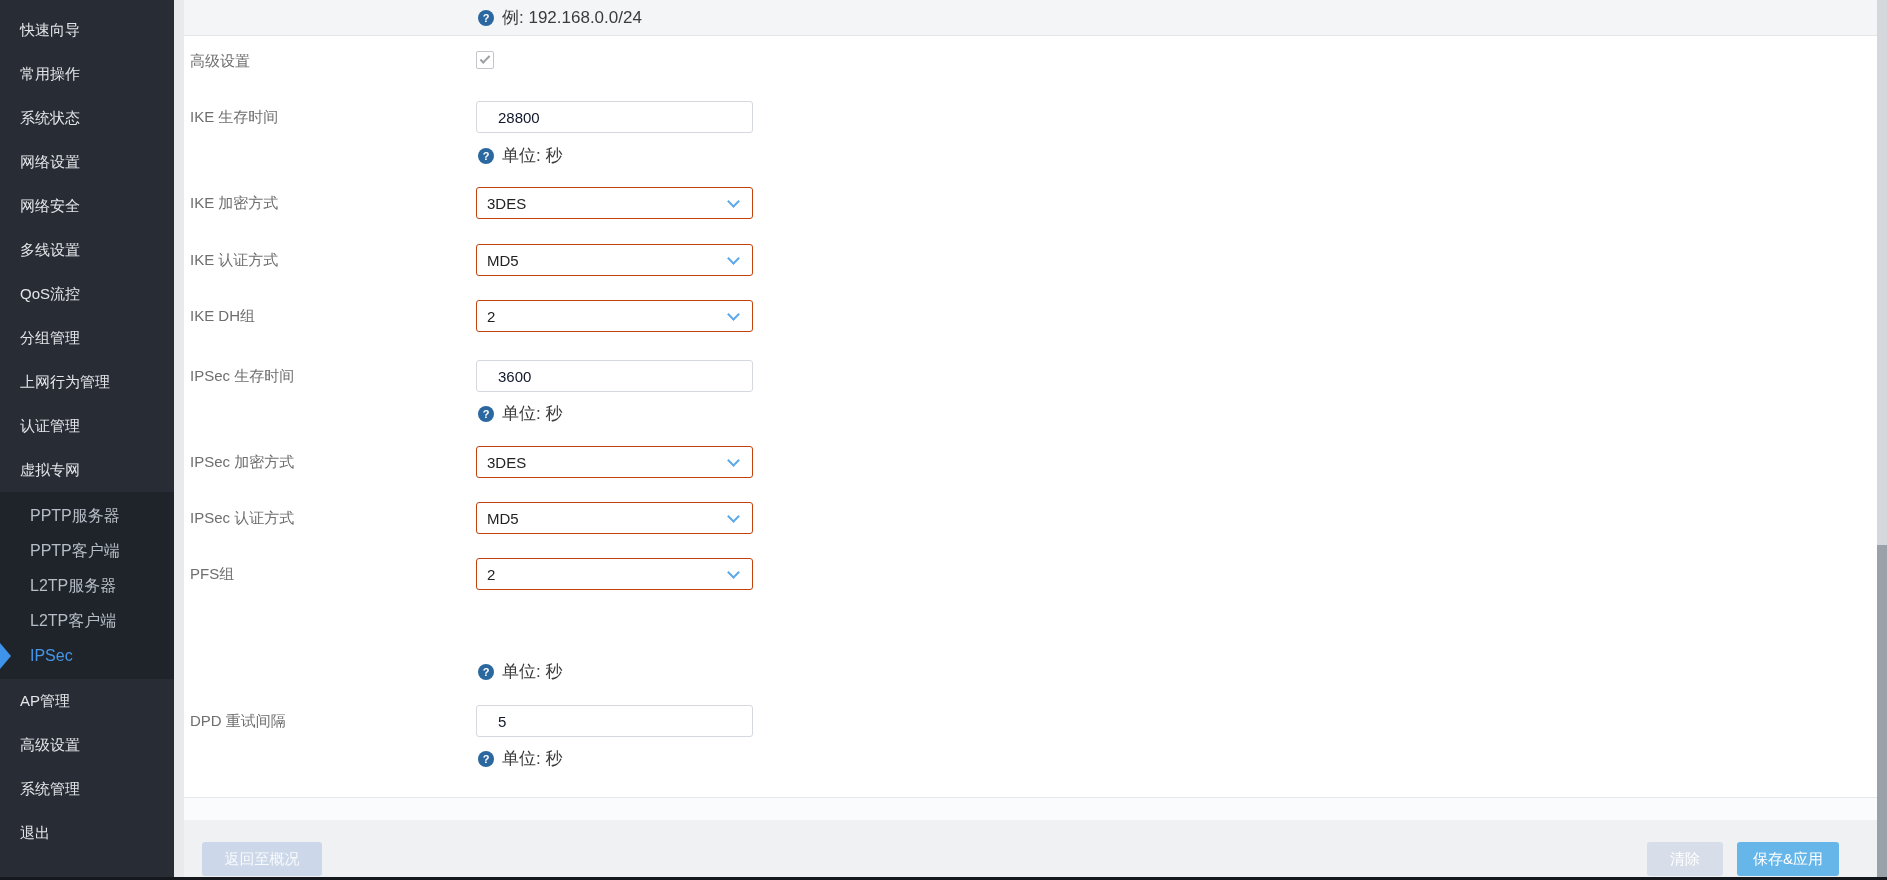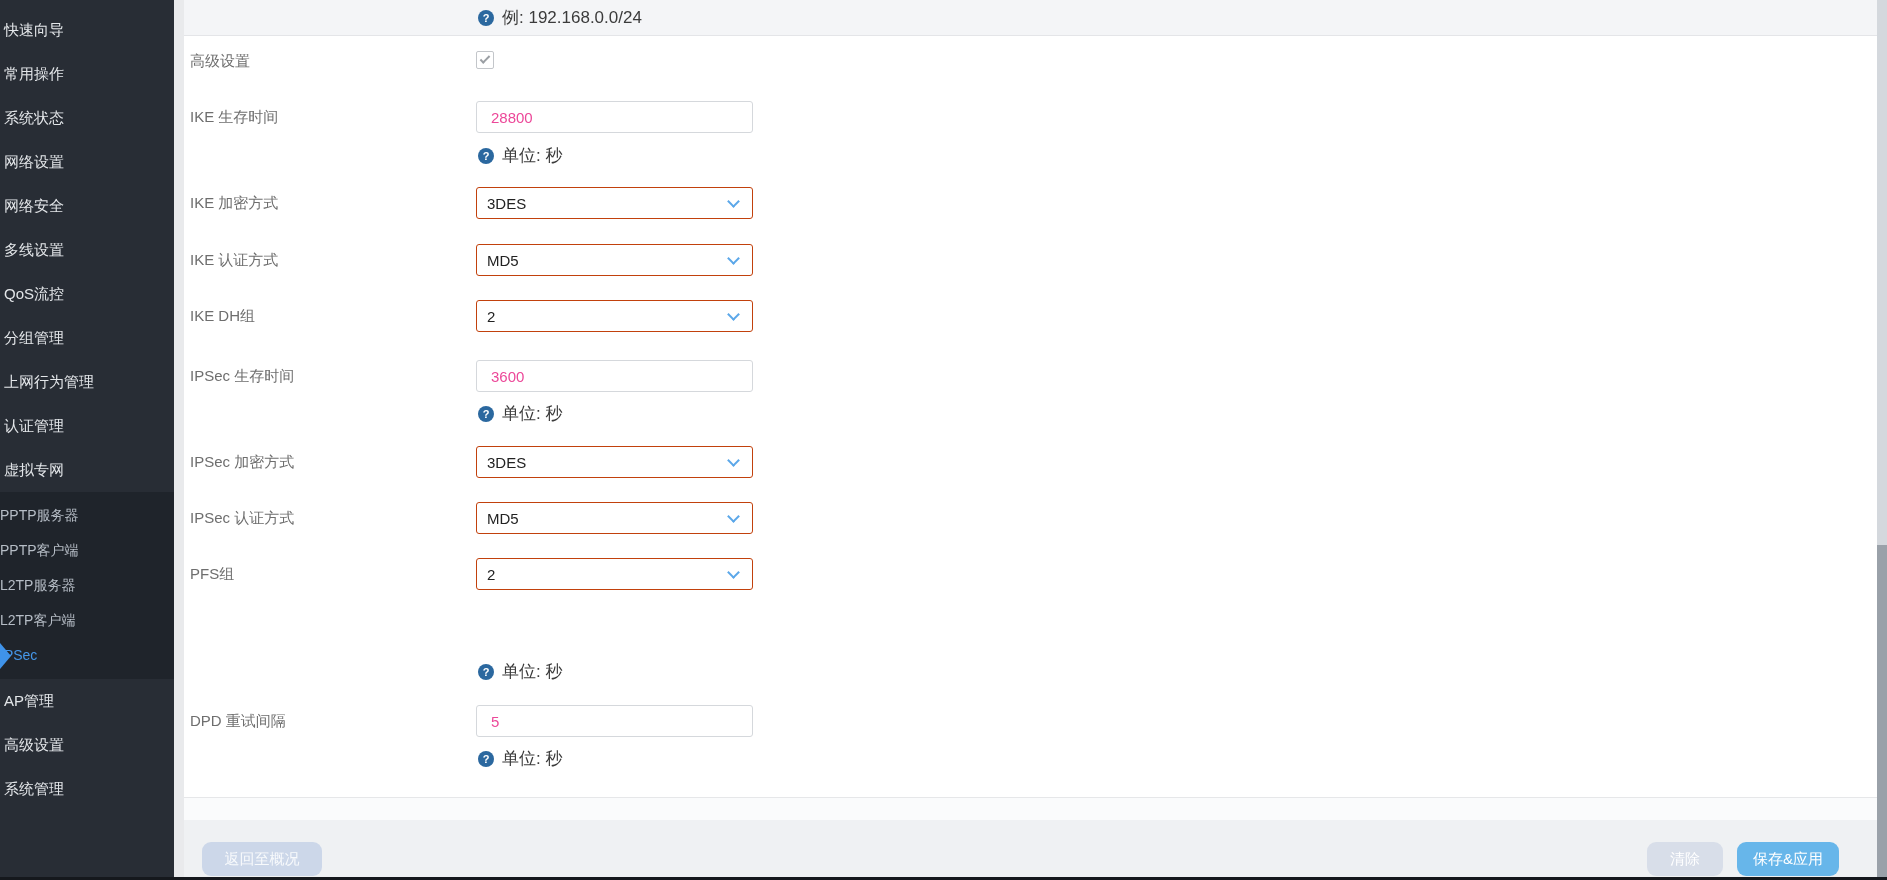--- a/index.html
+++ b/index.html
@@ -3,58 +3,58 @@
 <meta charset="utf-8">
 <style>
   * { margin:0; padding:0; box-sizing:border-box; }
   html,body { background:#e9eaec; }
   body { font-family:"Liberation Sans","DejaVu Sans",sans-serif; }
   .screen { position:relative; width:1887px; height:880px; background:#ffffff; overflow:hidden; }
 
   
   .sidebar { position:absolute; left:0; top:0; width:174px; height:880px; background:#282d35; z-index:5; }
   .nav-top { padding-top:8px; }
-  .nav-item { height:44px; line-height:44px; padding-left:4px; font-size:15px; color:#e3e6e9; cursor:pointer; white-space:nowrap; }
+  .nav-item { height:44px; line-height:44px; padding-left:20px; font-size:15px; color:#e3e6e9; cursor:pointer; white-space:nowrap; }
   .submenu { background:#1f242b; padding:6px 0; }
-  .sub-item { position:relative; height:35px; line-height:35px; font-size:14px; color:#b6bdc6; cursor:pointer; white-space:nowrap; }
+  .sub-item { position:relative; height:35px; line-height:35px; padding-left:30px; font-size:16px; color:#b6bdc6; cursor:pointer; white-space:nowrap; }
   .sub-item.active { color:#4596e8; }
   .active-arrow { position:absolute; left:0; top:50%; transform:translateY(-50%); width:0; height:0;
     border-top:13px solid transparent; border-bottom:13px solid transparent; border-left:11px solid #3f93ea; }
 
   
   .gutter { position:absolute; left:174px; top:0; width:10px; height:880px; background:#e9eaec; }
   .content { position:absolute; left:184px; top:0; width:1693px; height:880px; background:#ffffff; }
 
   .top-band { position:absolute; left:0; top:0; width:100%; height:36px; background:#f4f5f7; border-bottom:1px solid #e4e5e8; }
 
   .hint { position:absolute; left:294px; height:17px; display:flex; align-items:center; gap:8px; }
   .help-icon { width:16px; height:16px; border-radius:50%; background:#2b689f; color:#fff; font-size:11px; font-weight:bold;
     line-height:16px; text-align:center; flex:0 0 16px; }
   .hint-text { font-size:17px; color:#3b3b3b; white-space:nowrap; }
 
   .row { position:absolute; left:0; width:100%; height:32px; }
   .flabel { position:absolute; left:6px; top:50%; transform:translateY(-50%); font-size:15px; color:#6e6e6e; white-space:nowrap; }
   .tinput { position:absolute; left:292px; top:0; width:277px; height:32px; border:1px solid #d5d8dc; border-radius:3px;
-    padding:0 14px; font-size:15px; color:#ec4899; font-family:inherit; background:#fff; outline:none; }
+    padding:0 21px; font-size:15px; color:#0f172a; font-family:inherit; background:#fff; outline:none; }
   .selectbox { position:absolute; left:292px; top:0; width:277px; height:32px; border:1px solid #c2410c; border-radius:3px;
     background:#fff; cursor:pointer; }
   .sval { position:absolute; left:10px; top:50%; transform:translateY(-50%); font-size:15px; color:#222; }
   .chev { position:absolute; right:14px; top:9px; width:9px; height:9px;
     border-right:2px solid #5ba7e9; border-bottom:2px solid #5ba7e9; transform:rotate(45deg); }
   .checkbox { position:absolute; left:292px; top:0; width:18px; height:18px; border:1px solid #c3c6ca; border-radius:2px;
     background:#fff; cursor:pointer; }
   .tick { position:absolute; left:3px; top:4px; width:10px; height:5px;
     border-left:2px solid #9b9fa4; border-bottom:2px solid #9b9fa4; transform:rotate(-45deg); }
   .row-check { height:20px; }
 
   
   .form-divider { position:absolute; left:0; top:797px; width:100%; height:1px; background:#e6e7e9; }
   .pre-footer { position:absolute; left:0; top:798px; width:100%; height:22px; background:#fafbfc; }
   .footer { position:absolute; left:0; top:820px; width:100%; height:57px; background:#eff1f3; }
-  .btn { position:absolute; top:22px; height:34px; border:none; border-radius:9px; font-size:15px; line-height:34px;
+  .btn { position:absolute; top:22px; height:34px; border:none; border-radius:3px; font-size:15px; line-height:34px;
     text-align:center; cursor:pointer; font-family:inherit; }
   .btn-back { left:18px; width:120px; background:#ccd7e9; color:#f8fafc; }
   .btn-clear { left:1463px; width:76px; background:#d8dee9; color:#ffffff; }
   .btn-save { left:1553px; width:102px; background:#67b6ea; color:#ffffff; }
 
   
   .scrollbar { position:absolute; left:1877px; top:0; width:10px; height:880px; background:#d4d8dd; }
   .scroll-thumb { position:absolute; left:0; top:545px; width:10px; height:332px; background:#9aa1a9; }
   .bottom-edge { position:absolute; left:0; bottom:0; width:100%; height:3px; background:#15181d; z-index:9; }
 </style>
@@ -86,20 +86,21 @@
       <div class="sub-item active">
         <span class="active-arrow"></span>
         <span>IPSec</span>
       </div>
     </div>
 
     <nav class="nav-bottom">
       <div class="nav-item">AP管理</div>
       <div class="nav-item">高级设置</div>
       <div class="nav-item">系统管理</div>
+      <div class="nav-item">退出</div>
     </nav>
   </aside>
 
   <div class="gutter"></div>
 
   <main class="content">
 
     <div class="top-band">
       <div class="hint" style="top:9px">
         <span class="help-icon">?</span>

